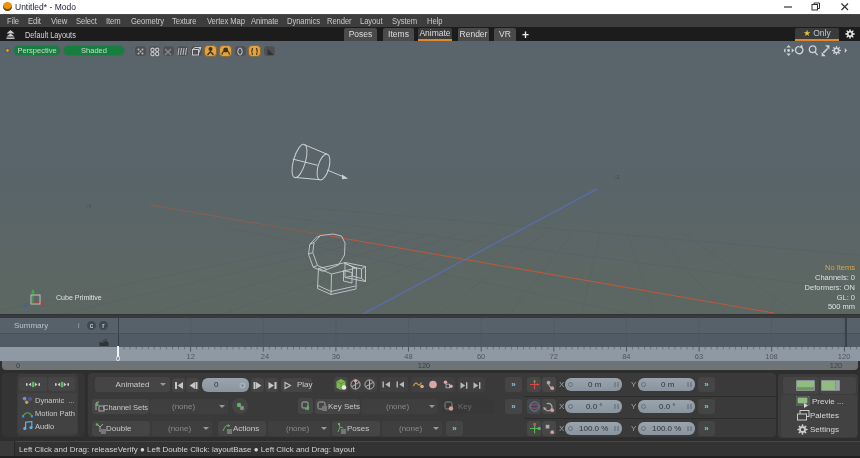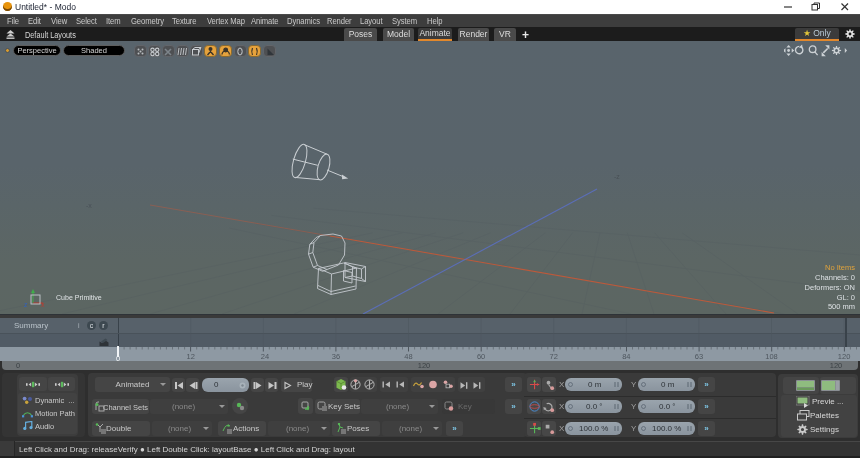--- a/index.html
+++ b/index.html
@@ -17,21 +17,21 @@
 .menuitem { position:absolute; top:15.5px; font-size:9px; color:#c9c9c9; transform:scaleX(0.85); transform-origin:0 50%; letter-spacing:-0.1px; white-space:nowrap; }
 
 
 #laybar { left:0; top:27px; width:860px; height:14px; background:#1c1c1c; }
 .tab { position:absolute; top:28px; height:13px; background:#4a4a4a; color:#dedede; font-size:8.5px; text-align:center; border-radius:2px 2px 0 0; line-height:13px; }
 .tabactive { background:#3b3b3b; border-bottom:2px solid #e2882c; line-height:11px; }
 
 
 #viewport { left:0; top:41px; width:860px; height:274px; background:linear-gradient(#59646c 0%, #59646b 45%, #5a6568 60%, #5c6664 80%, #5c6662 100%); }
 #vpborder { left:0; top:314px; width:860px; height:4px; background:#3a3a3a; border-top:1px solid #2e3338; }
-.pill { position:absolute; top:45px; height:11px; background:#000000; border:1px solid #5e5e5e; border-radius:6px; color:#d6d6d6; font-size:7.5px; text-align:center; line-height:10.5px; }
+.pill { position:absolute; top:45px; height:11px; background:#15803d; border:1px solid #5e5e5e; border-radius:6px; color:#d6d6d6; font-size:7.5px; text-align:center; line-height:10.5px; }
 .vpbtn { position:absolute; top:45px; width:13px; height:12px; background:#4e5053; border:1px solid #62656a; border-radius:4px; }
 .vpbtn.orange { background:#e6a23c; border-color:#8a6a30; }
 
 
 #track { left:0; top:318px; width:860px; height:29px; background:#57616a; }
 #ruler { left:0; top:347px; width:860px; height:14px; background:#8e99a3; }
 #scrollrow { left:2px; top:361px; width:856px; height:9px; background:#6e7376; border-radius:0 0 4px 4px; }
 .ticknum { position:absolute; top:352px; font-size:7.5px; color:#4e565e; transform:translateX(-50%); }
 
 
@@ -83,21 +83,21 @@
   <div class="menuitem" style="left:427px;">Help</div>
 
   <div class="abs" id="laybar"></div>
   <svg class="abs" style="left:6px; top:30px;" width="9" height="9" viewBox="0 0 9 9">
     <path d="M0.5 3.5 L4.5 0 L8.5 3.5 Z" fill="#cfcfcf"></path>
     <path d="M0.5 6.5 L4.5 3.5 L8.5 6.5 Z" fill="#cfcfcf"></path>
     <rect x="0.5" y="7.5" width="8" height="1.4" fill="#cfcfcf"></rect>
   </svg>
   <div class="abs" style="left:25px; top:30px; font-size:8.5px; color:#d8d8d8; transform:scaleX(0.86); transform-origin:0 0;">Default Layouts</div>
   <div class="tab" style="left:344px; width:33px;">Poses</div>
-  <div class="tab" style="left:383px; width:31px;">Model</div>
+  <div class="tab" style="left:383px; width:31px;">Items</div>
   <div class="tab tabactive" style="left:418px; width:34px;">Animate</div>
   <div class="tab" style="left:458px; width:31px;">Render</div>
   <div class="tab" style="left:494px; width:22px;">VR</div>
   <div class="abs" style="left:522px; top:28px; font-size:12px; color:#e8e8e8; font-weight:bold;">+</div>
   <div class="tab tabactive" style="left:795px; width:44px; color:#b9cbd8;"><span style="color:#e3c73a;">★</span> Only</div>
   <svg class="abs" style="left:845px; top:29px;" width="10" height="10" viewBox="0 0 10 10">
       <path d="M4.5 0.2 L5.5 0.2 L5.9 2.0 L6.5 2.3 L8.0 1.3 L8.7 2.0 L7.7 3.5 L8.0 4.1 L9.8 4.5 L9.8 5.5 L8.0 5.9 L7.7 6.5 L8.7 8.0 L8.0 8.7 L6.5 7.7 L5.9 8.0 L5.5 9.8 L4.5 9.8 L4.1 8.0 L3.5 7.7 L2.0 8.7 L1.3 8.0 L2.3 6.5 L2.0 5.9 L0.2 5.5 L0.2 4.5 L2.0 4.1 L2.3 3.5 L1.3 2.0 L2.0 1.3 L3.5 2.3 L4.1 2.0 Z M6.4 5.0 A1.4 1.4 0 1 0 3.6 5.0 A1.4 1.4 0 1 0 6.4 5.0 Z" fill="#e2e2e2" fill-rule="evenodd"></path>
     </svg>
 
   <div class="abs" id="viewport"></div>

